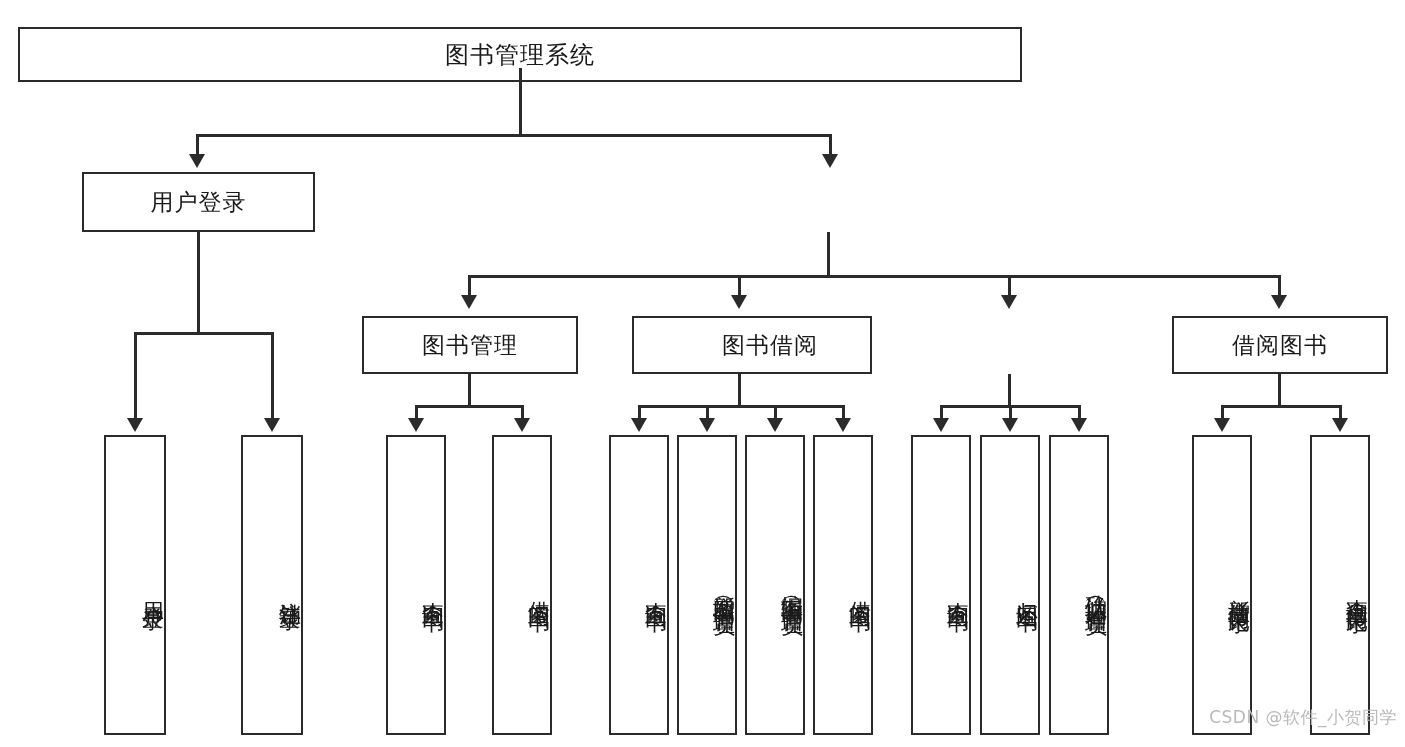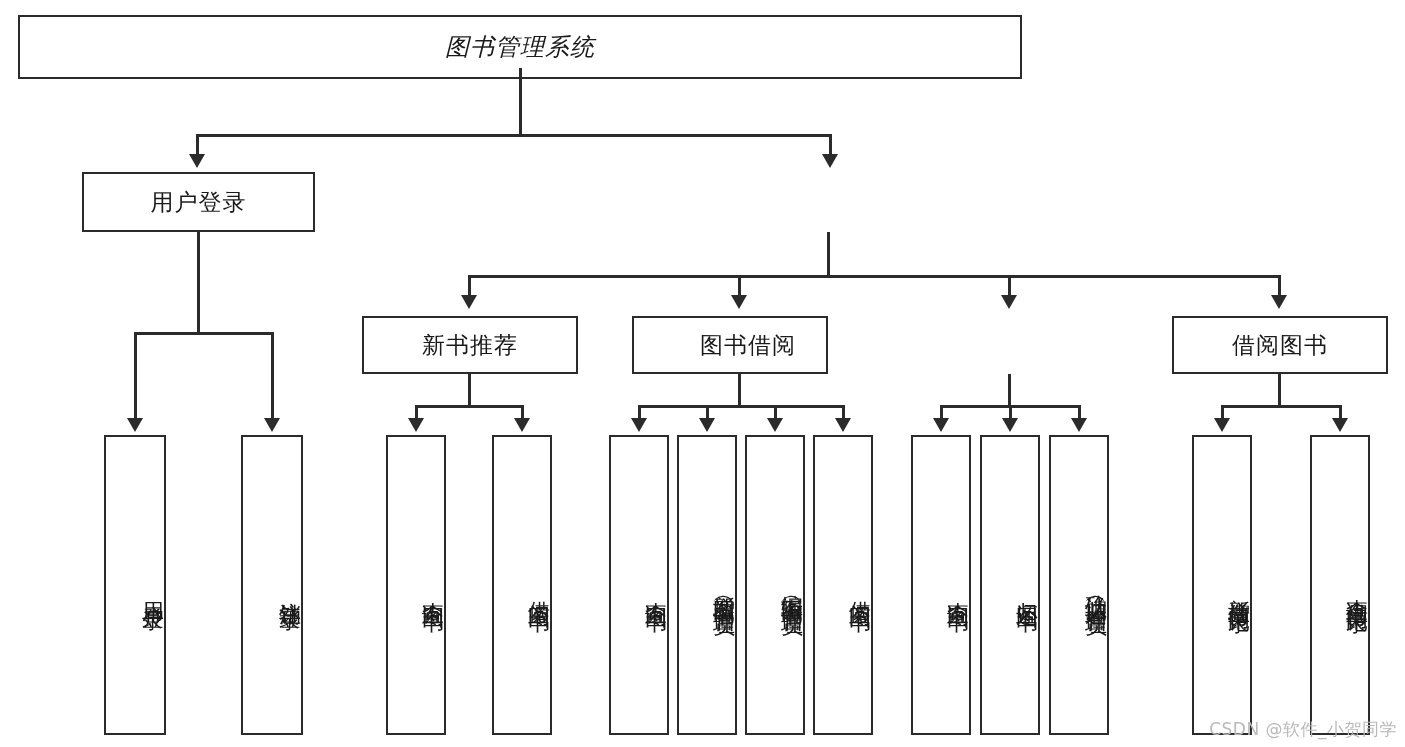--- a/index.html
+++ b/index.html
@@ -57,33 +57,33 @@
     position: absolute;
     width: 0;
     height: 0;
     border-left: 8px solid transparent;
     border-right: 8px solid transparent;
     border-top: 14px solid #2b2b2b;
   }
   .watermark {
     position: absolute;
     right: 8px;
-    bottom: 6px;
+    bottom: 18px;
     font-size: 17px;
     color: #b9b9b9;
     white-space: nowrap;
     letter-spacing: 0.5px;
   }
 </style>
 </head>
 <body>
 
 <div id="canvas">
 
-  <div class="node h-node root" style="left:18px; top:15px; width:1004px; height:64px;font-style:italic;">
+  <div class="node h-node root" style="left:18px; top:27px; width:1004px; height:55px;">
     <span>图书管理系统</span>
   </div>
 
   <div class="line" style="left:519px; top:68px; width:2.5px; height:68px;"></div>
 
   <div class="line" style="left:196px; top:134px; width:636px; height:2.5px;"></div>
 
   <div class="line" style="left:196px; top:134px; width:2.5px; height:22px;"></div>
   <div class="arrow" style="left:189px; top:154px;"></div>
 
@@ -117,23 +117,23 @@
   <div class="line" style="left:738px; top:275px; width:2.5px; height:22px;"></div>
   <div class="arrow" style="left:731px; top:295px;"></div>
 
   <div class="line" style="left:1008px; top:275px; width:2.5px; height:22px;"></div>
   <div class="arrow" style="left:1001px; top:295px;"></div>
 
   <div class="line" style="left:1278px; top:275px; width:2.5px; height:22px;"></div>
   <div class="arrow" style="left:1271px; top:295px;"></div>
 
   <div class="node h-node" style="left:362px; top:316px; width:216px; height:58px;">
-    <span>新书推荐</span>
-  </div>
-  <div class="node h-node" style="left:632px; top:316px; width:196px; height:58px;padding-left:36px;">
+    <span>图书管理</span>
+  </div>
+  <div class="node h-node" style="left:632px; top:316px; width:240px; height:58px;padding-left:36px;">
     <span>图书借阅</span>
   </div>
   <div class="node h-node" style="left:1172px; top:316px; width:216px; height:58px;">
     <span>借阅图书</span>
   </div>
 
   <div class="line" style="left:468px; top:374px; width:2.5px; height:33px;"></div>
   <div class="line" style="left:415px; top:405px; width:108px; height:2.5px;"></div>
   <div class="line" style="left:415px; top:405px; width:2.5px; height:15px;"></div>
   <div class="arrow" style="left:408px; top:418px;"></div>

